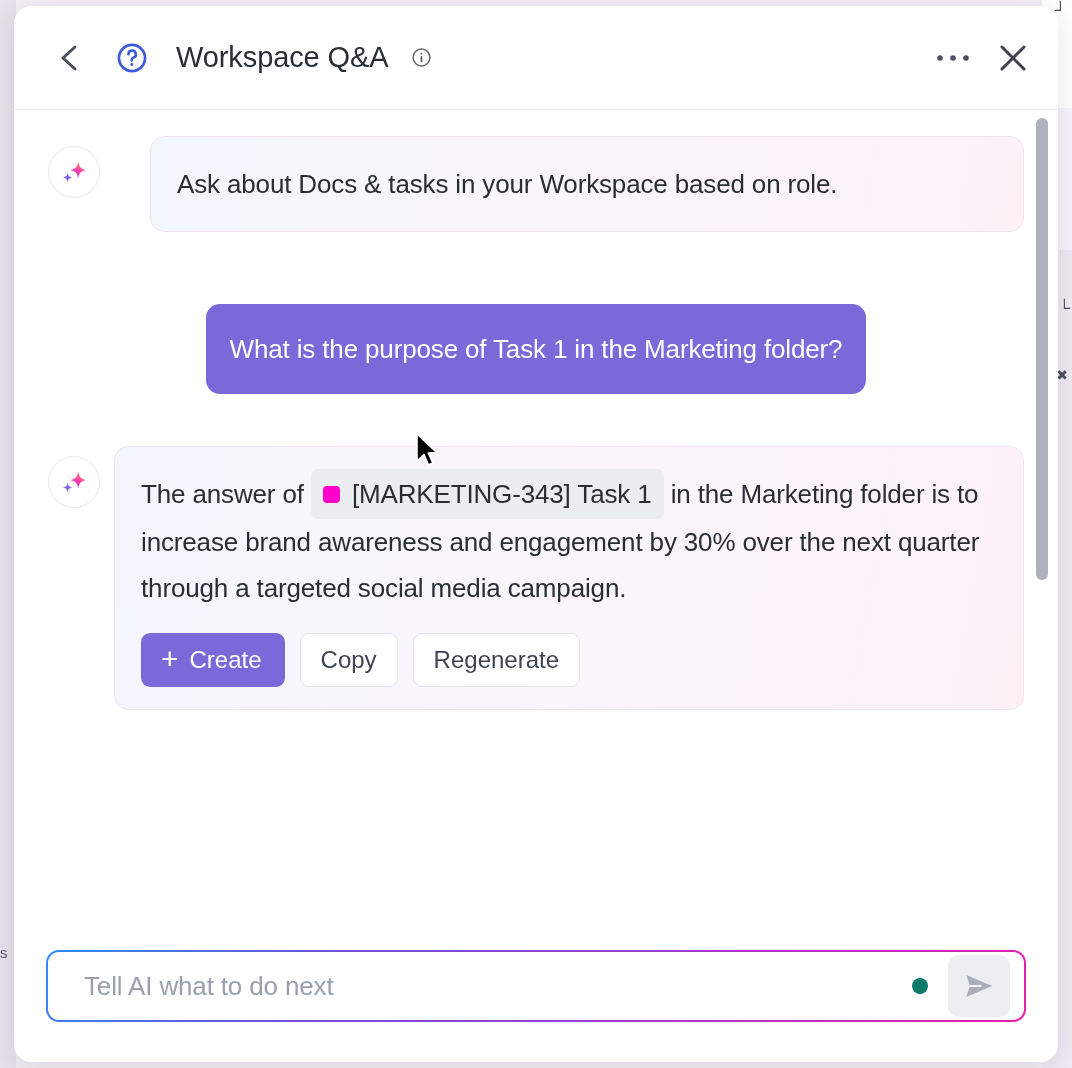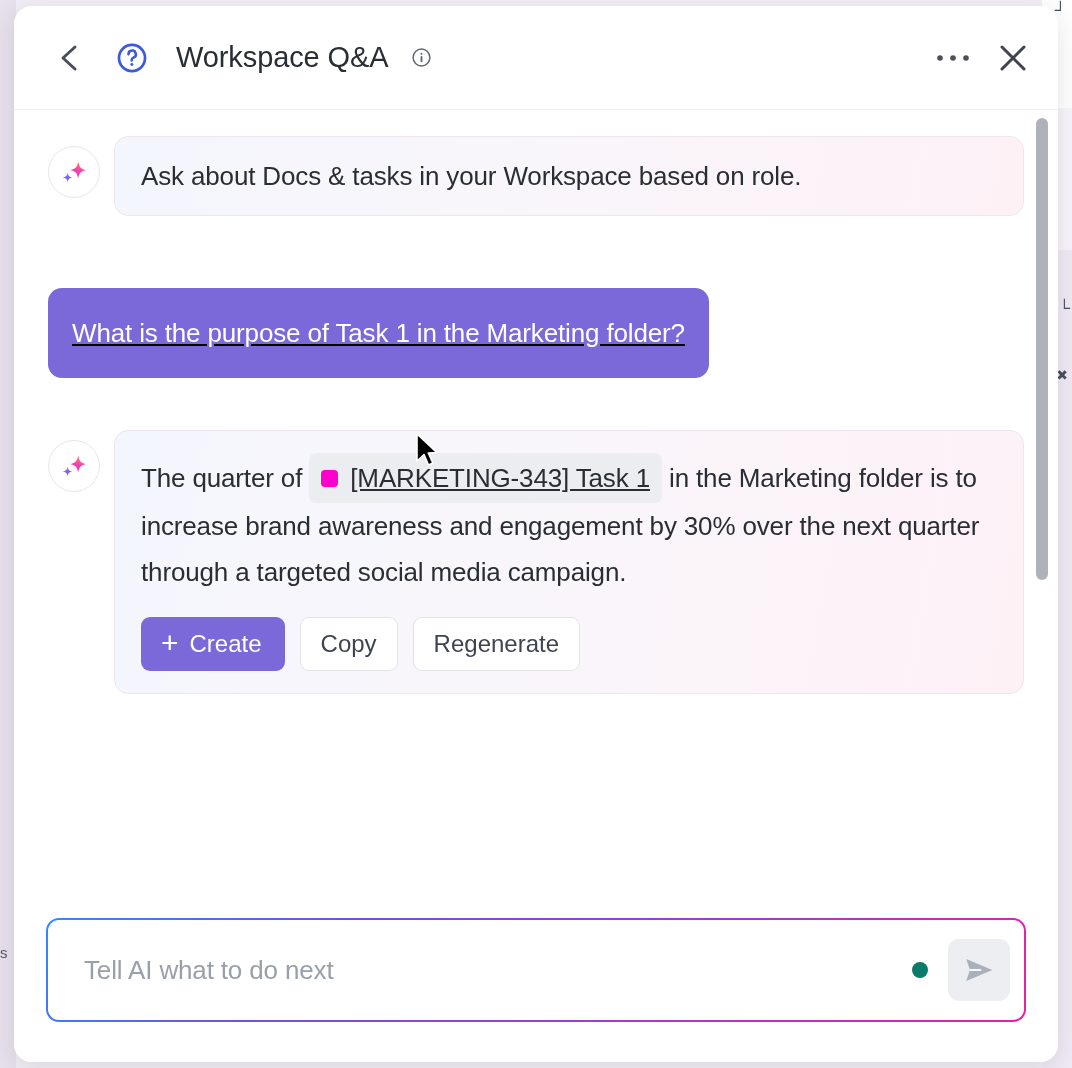--- a/index.html
+++ b/index.html
@@ -111,40 +111,40 @@
   
   #conversation {
     flex: 1 1 auto;
     position: relative;
     overflow: hidden;
     padding: 26px 34px 10px 34px;
   }
 
   .msg-row { display: flex; align-items: flex-start; }
   .msg-row.ai { gap: 14px; }
-  .msg-row.user { justify-content: flex-start; text-decoration: underline; }
+  .msg-row.user { justify-content: center; }
 
   .avatar {
     width: 52px; height: 52px;
     flex: 0 0 52px;
     border-radius: 50%;
     border: 1px solid #e9e6ef;
     background: #ffffff;
     display: flex; align-items: center; justify-content: center;
     margin-top: 10px;
   }
 
   .ai-bubble {
     flex: 1 1 auto;
     border: 1px solid #eee5ee;
     border-radius: 14px;
     background: linear-gradient(100deg, #f4f6fd 0%, #f9f6fb 45%, #fdf1f6 100%);
     padding: 22px 26px;
   }
-  .ai-bubble.intro { padding: 16px 26px; }
+  .ai-bubble.intro { padding: 24px 26px; margin-left: 36px; }
 
   .ai-text {
     font-size: 26px;
     line-height: 1.77;
     color: #292d34;
     letter-spacing: -0.15px;
   }
 
   .user-bubble {
     max-width: 745px;
@@ -166,21 +166,21 @@
     border-radius: 7px;
     padding: 2px 12px;
     vertical-align: baseline;
   }
   .chip-swatch {
     width: 17px; height: 17px;
     border-radius: 4px;
     display: inline-block;
     flex: 0 0 auto;
   }
-  .chip-label { font-size: 26px; color: #292d34; white-space: nowrap; text-decoration: underline; }
+  .chip-label { font-size: 26px; color: #292d34; white-space: nowrap; }
 
   
   .resources {
     margin-top: 26px;
     height: 72px;
     border-radius: 11px;
     background: linear-gradient(100deg, #eef1fb 0%, #f6f1fa 50%, #fbeef4 100%);
     display: flex;
     align-items: center;
     justify-content: space-between;
@@ -258,21 +258,21 @@
   }
 
   
   #composer-wrap {
     flex: 0 0 auto;
     padding: 14px 32px 40px 32px;
     background: #ffffff;
   }
   #composer {
     position: relative;
-    height: 104px;
+    height: 72px;
     border-radius: 13px;
     padding: 2px;
     background: linear-gradient(135deg, #2f8bff 0%, #6f52e0 28%, #9b3fd4 58%, #e91fa8 100%);
   }
   #composer-inner {
     height: 100%;
     width: 100%;
     background: #ffffff;
     border-radius: 11px;
     display: flex;
@@ -399,21 +399,21 @@
     </div>
 
     <div class="msg-row ai" style="margin-top:52px;">
       <div class="avatar">
         <svg width="30" height="30" viewBox="0 0 30 30">
           <path d="M19.2 4.2 C20.2 10.2 22.0 12.0 27.4 13.0 C22.0 14.0 20.2 15.8 19.2 21.6 C18.2 15.8 16.4 14.0 11.0 13.0 C16.4 12.0 18.2 10.2 19.2 4.2 Z" fill="url(#sparkBig)"></path>
           <path d="M8.6 15.6 C9.2 19.1 10.1 20.0 13.5 20.6 C10.1 21.2 9.2 22.1 8.6 25.5 C8.0 22.1 7.1 21.2 3.7 20.6 C7.1 20.0 8.0 19.1 8.6 15.6 Z" fill="url(#sparkSmall)"></path>
         </svg>
       </div>
       <div class="ai-bubble">
-        <div class="ai-text"><span>The quarter of</span> <span class="task-chip">
+        <div class="ai-text"><span>The answer of</span> <span class="task-chip">
               <span class="chip-swatch" style="background: rgb(255, 0, 204);"></span>
               <span class="chip-label">[MARKETING-343] Task 1</span>
             </span> <span>in the Marketing folder is to increase brand awareness and engagement by 30% over the next quarter through a targeted social media campaign.</span></div>
 
 
         <div class="actions">
           <div class="btn btn-primary">
             <span class="btn-plus">+</span>
             <span>Create</span>
           </div>

